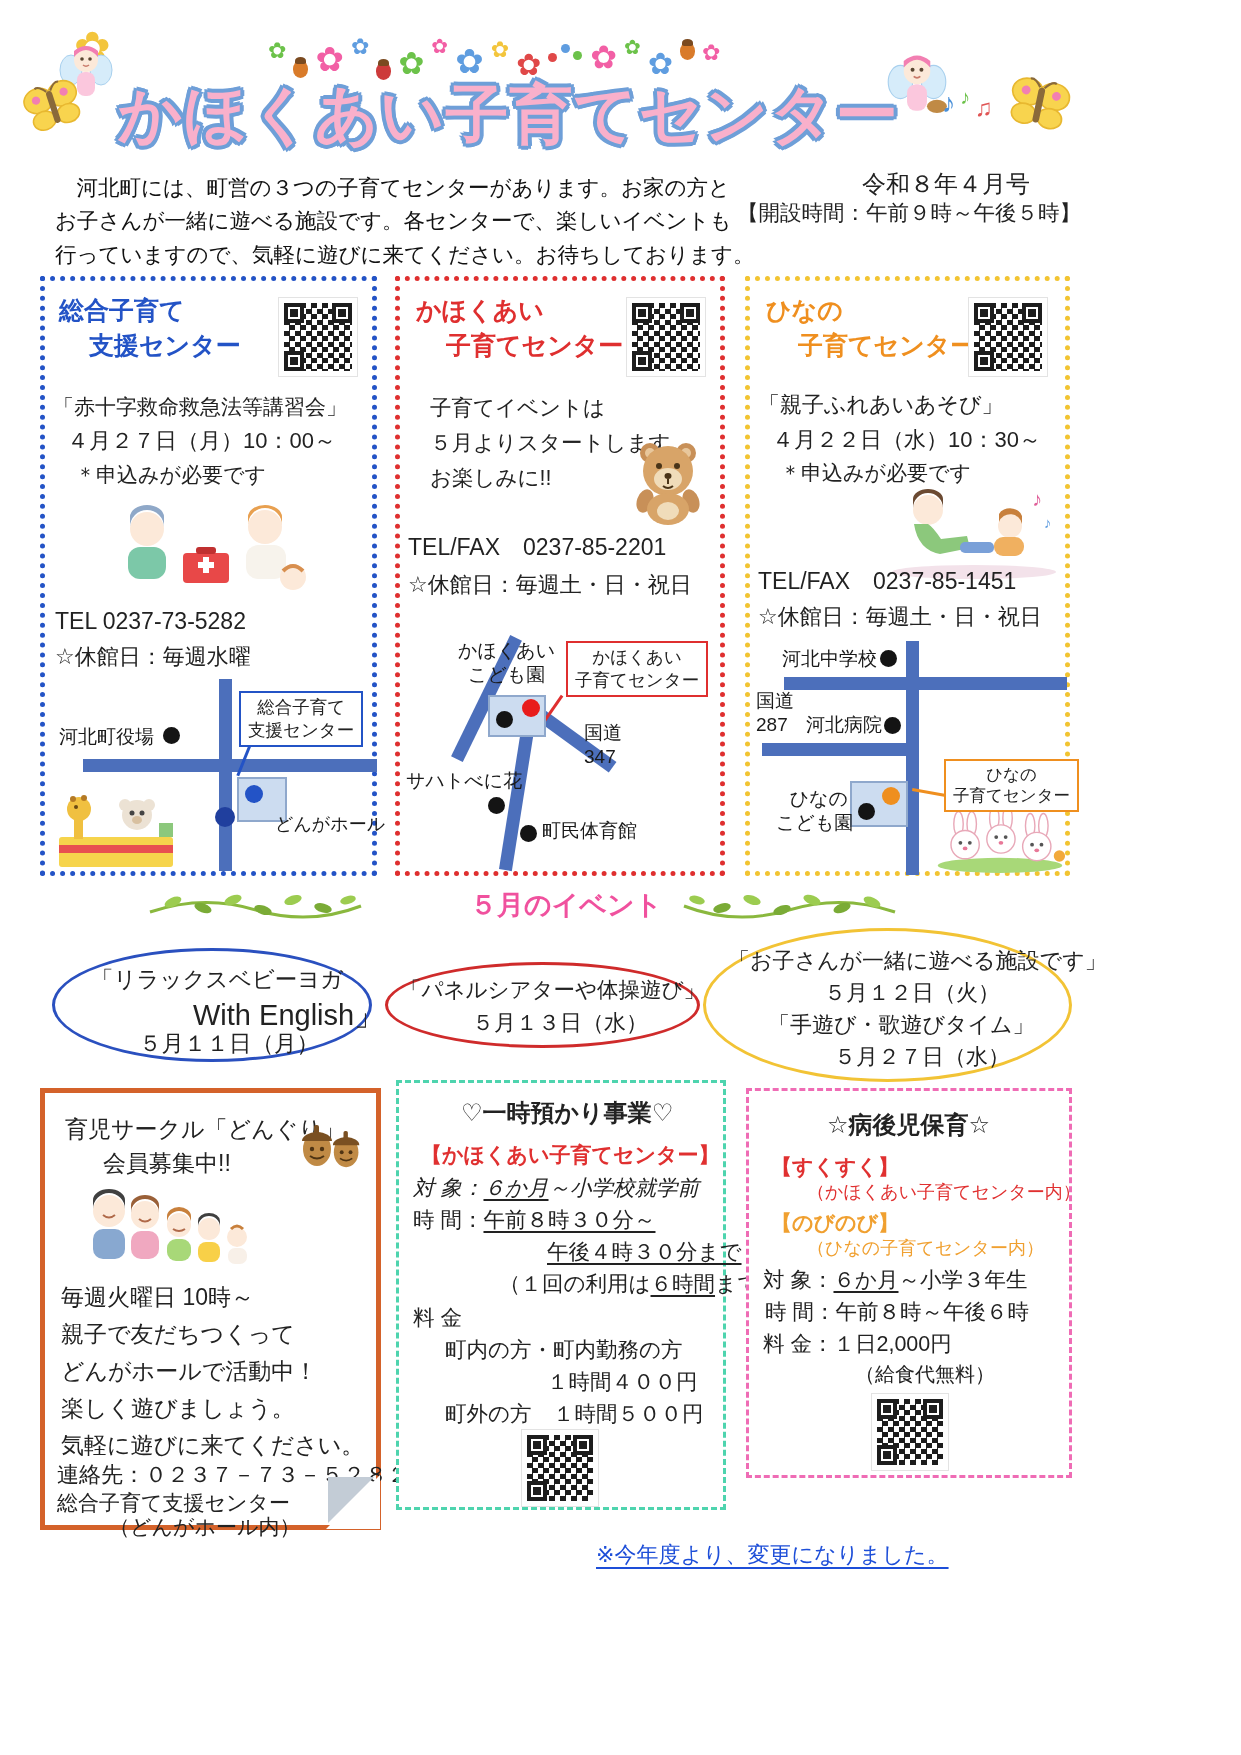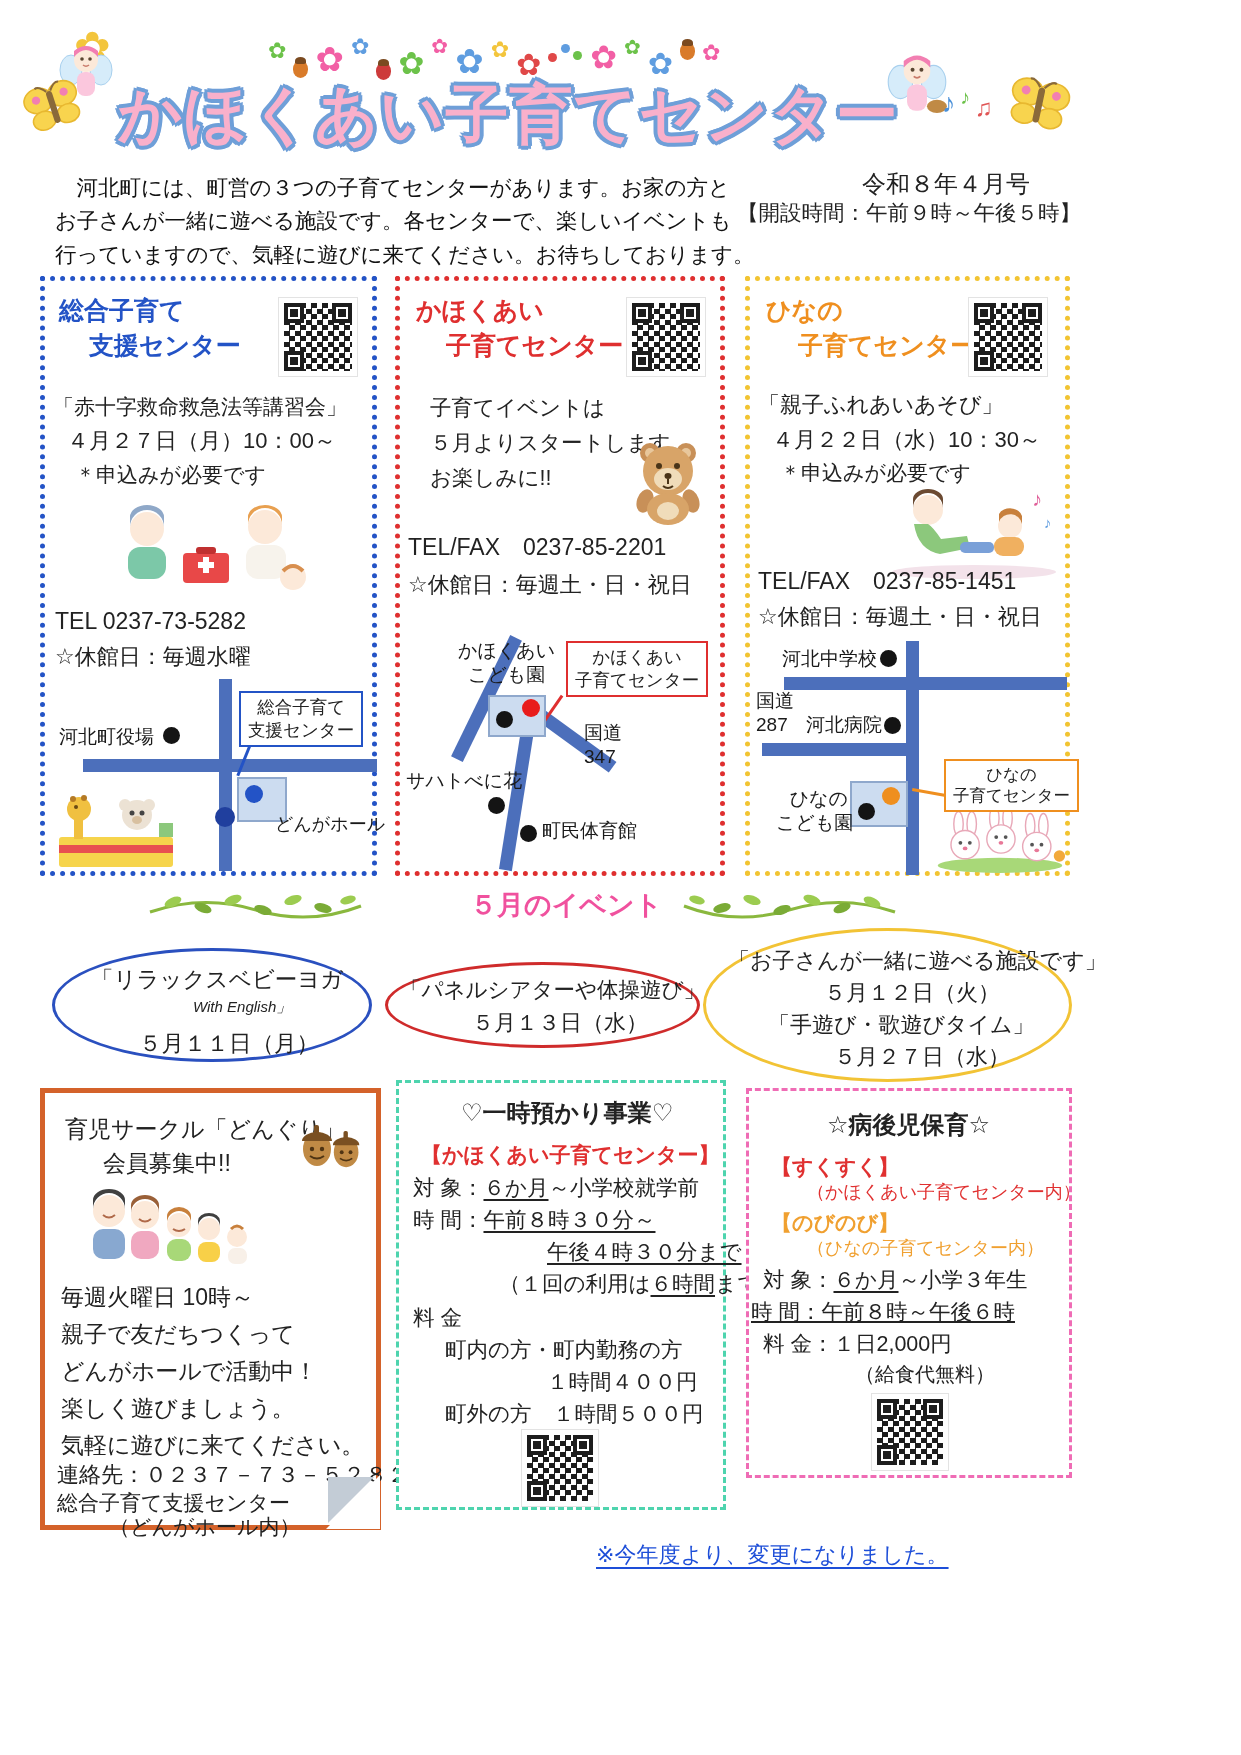--- a/index.html
+++ b/index.html
@@ -345,21 +345,21 @@
     <ellipse cx="55" cy="16" rx="9" ry="4.5" fill="#7aab36" transform="rotate(20 55 16)"></ellipse>
     <ellipse cx="85" cy="8" rx="9" ry="4.5" fill="#9ccc50" transform="rotate(-20 85 8)"></ellipse>
     <ellipse cx="115" cy="18" rx="9" ry="4.5" fill="#7aab36" transform="rotate(18 115 18)"></ellipse>
     <ellipse cx="145" cy="8" rx="9" ry="4.5" fill="#9ccc50" transform="rotate(-18 145 8)"></ellipse>
     <ellipse cx="175" cy="16" rx="9" ry="4.5" fill="#7aab36" transform="rotate(15 175 16)"></ellipse>
     <ellipse cx="200" cy="8" rx="8" ry="4" fill="#9ccc50" transform="rotate(-15 200 8)"></ellipse>
   </svg>
 
   <div class="ev" style="left:52px;top:948px;width:320px;height:114px;border:3px solid #2a50bf;">
     <span class="t" style="left:36px;top:14px;font-size:22.5px;">「リラックスベビーヨガ</span>
-    <span class="t" style="left:138px;top:46px;font-size:15px;font-style:italic;">With English」</span>
+    <span class="t" style="left:138px;top:46px;font-size:29px;">With English」</span>
     <span class="t" style="left:84px;top:78px;font-size:22.5px;">５月１１日（月）</span>
   </div>
   <div class="ev" style="left:385px;top:962px;width:315px;height:86px;border:3px solid #cf2b2b;">
     <span class="t" style="left:12px;top:12px;font-size:21.5px;">「パネルシアターや体操遊び」</span>
     <span class="t" style="left:84px;top:44px;font-size:22px;">５月１３日（水）</span>
   </div>
   <div class="ev" style="left:703px;top:928px;width:369px;height:154px;border:3px solid #f2c335;">
     <span class="t" style="left:22px;top:16px;font-size:22px;">「お子さんが一緒に遊べる施設です」</span>
     <span class="t" style="left:118px;top:48px;font-size:22px;">５月１２日（火）</span>
     <span class="t" style="left:62px;top:80px;font-size:22px;">「手遊び・歌遊びタイム」</span>
@@ -413,21 +413,21 @@
     <div class="t" style="left:12px;top:368px;font-size:22px;">連絡先：０２３７－７３－５２８２</div>
     <div class="t" style="left:12px;top:396px;font-size:21px;">総合子育て支援センター</div>
     <div class="t" style="left:64px;top:420px;font-size:21px;">（どんがホール内）</div>
     <div class="fold-w"></div>
     <div class="fold-g"></div>
   </div>
 
   <div class="card" style="left:396px;top:1080px;width:330px;height:430px;border:3px dashed #4ed4ae;">
     <div class="t" style="left:62px;top:14px;font-size:24px;font-weight:bold;">♡一時預かり事業♡</div>
     <div class="t" style="left:22px;top:58px;font-size:21px;font-weight:bold;color:#e03030;">【かほくあい子育てセンター】</div>
-    <div class="t" style="left:14px;top:92px;">
+    <div class="t" style="left:14px;top:92px;font-style:italic;">
       <span>対 象：</span><span class="u">６か月</span><span>～小学校就学前</span>
     </div>
     <div class="t" style="left:14px;top:124px;">
       <span>時 間：</span><span class="u">午前８時３０分～</span>
     </div>
     <div class="t u" style="left:148px;top:156px;">午後４時３０分まで</div>
     <div class="t" style="left:100px;top:188px;">
       <span>（１回の利用は</span><span class="u">６時間</span><span>まで）</span>
     </div>
     <div class="t" style="left:14px;top:222px;">料 金</div>
@@ -444,21 +444,21 @@
 
   <div class="card" style="left:746px;top:1088px;width:326px;height:390px;border:3px dashed #ef6cb5;">
     <div class="t" style="left:78px;top:18px;font-size:24px;font-weight:bold;">☆病後児保育☆</div>
     <div class="t" style="left:22px;top:62px;font-size:21px;font-weight:bold;color:#e03030;">【すくすく】</div>
     <div class="t" style="left:58px;top:90px;font-size:18px;color:#e03030;">（かほくあい子育てセンター内）</div>
     <div class="t" style="left:22px;top:118px;font-size:21px;font-weight:bold;color:#f0a030;">【のびのび】</div>
     <div class="t" style="left:58px;top:146px;font-size:18px;color:#f0a030;">（ひなの子育てセンター内）</div>
     <div class="t" style="left:14px;top:176px;">
       <span>対 象：</span><span class="u">６か月</span><span>～小学３年生</span>
     </div>
-    <div class="t" style="left:2px;top:208px;text-decoration:underline;">時 間：午前８時～午後６時</div>
+    <div class="t" style="left:16px;top:208px;">時 間：午前８時～午後６時</div>
     <div class="t" style="left:14px;top:240px;">料 金：１日2,000円</div>
     <div class="t" style="left:106px;top:270px;font-size:20px;">（給食代無料）</div>
     <div class="qr" style="left:122px;top:302px;width:78px;height:78px;">
       <div class="mod"></div>
       <i class="f tl"></i>
         <i class="f tr"></i>
         <i class="f bl"></i>
     </div>
   </div>
 

